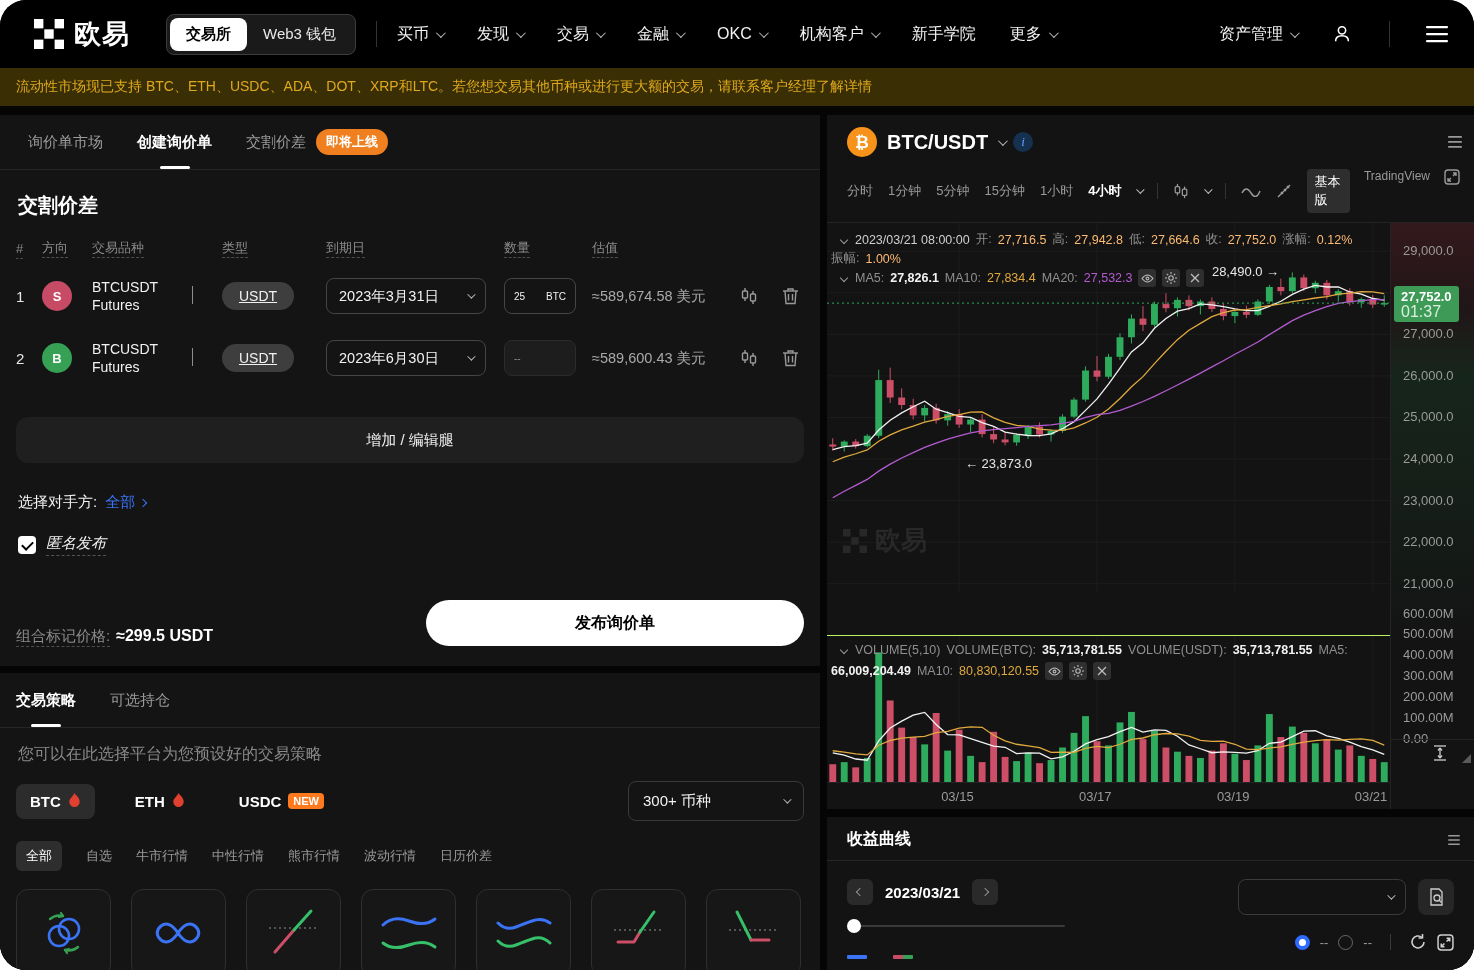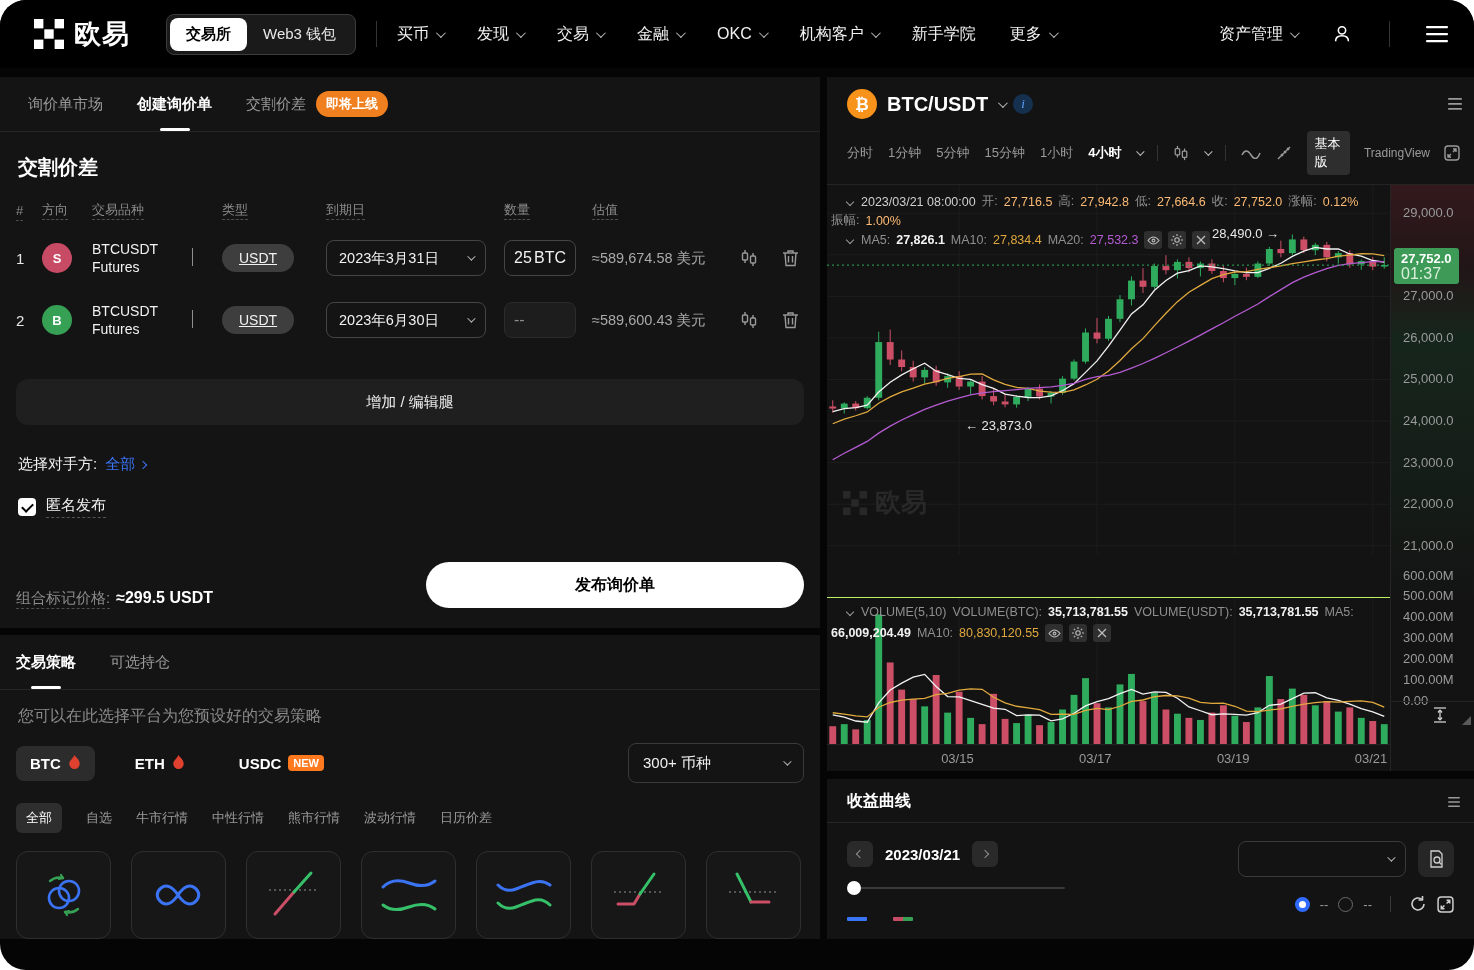--- a/index.html
+++ b/index.html
@@ -43,30 +43,30 @@
   .hd span{border-bottom:1px dashed #4d4d4d;padding-bottom:2px;}
   .leg-row{margin-bottom:12px;min-height:50px;}
   .leg-idx{color:#e8e8e8;font-size:15px;}
   .side-badge{width:30px;height:30px;border-radius:50%;display:flex;align-items:center;justify-content:center;color:#fff;font-size:13px;font-weight:bold;}
   .side-s{background:#c84b66;}
   .side-b{background:#36a054;}
   .instr{color:#f2f2f2;font-size:14px;line-height:18px;}
   .row-chev{width:7px;height:7px;border-right:1.6px solid #8f8f8f;border-top:1.6px solid #8f8f8f;transform:rotate(45deg);}
   .type-pill{background:#3e3e3e;color:#f2f2f2;font-size:14px;border-radius:16px;padding:6px 0;width:72px;text-align:center;text-decoration:underline;}
   .date-select{width:160px;height:36px;border:1px solid #454545;border-radius:8px;display:flex;align-items:center;justify-content:space-between;padding:0 12px;color:#f2f2f2;font-size:14.5px;cursor:pointer;}
-  .qty-box{width:72px;height:36px;border:1px solid #454545;border-radius:8px;display:flex;align-items:center;justify-content:space-between;padding:0 9px;color:#f2f2f2;font-size:16px;}
+  .qty-box{width:72px;height:36px;border:1px solid #454545;border-radius:8px;display:flex;align-items:center;justify-content:space-between;padding:0 9px;color:#f2f2f2;font-size:10px;}
   .qty-box.disabled{background:#1d1d1d;border-color:#2c2c2c;color:#8b8b8b;justify-content:flex-start;}
   .leg-value{color:#a9a9a9;font-size:14.5px;white-space:nowrap;}
   .row-icons{display:flex;gap:24px;justify-content:flex-end;padding-right:10px;}
   .icon-btn{cursor:pointer;display:flex;align-items:center;}
   .add-leg-btn{margin:22px 0 6px 0;width:100%;height:46px;background:#1f1f1f;border:none;border-radius:12px;color:#f0f0f0;font-size:15px;cursor:pointer;font-family:inherit;}
   .cp-row{display:flex;align-items:center;gap:8px;margin:24px 2px 0 2px;font-size:15px;color:#f2f2f2;}
   .cp-link{color:#3b73f5;cursor:pointer;display:flex;align-items:center;gap:5px;}
   .cp-link .chev{border-color:#3b73f5;transform:rotate(-45deg);}
-  .anon-row{display:flex;align-items:center;gap:10px;margin:22px 2px 0 2px;}
+  .anon-row{display:flex;align-items:center;gap:10px;margin:22px 2px 0 2px;font-style:italic;}
   .checkbox{width:18px;height:18px;background:#fff;border-radius:4px;position:relative;cursor:pointer;}
   .checkbox:after{content:"";position:absolute;left:5.5px;top:2.5px;width:5px;height:9px;border-right:2px solid #000;border-bottom:2px solid #000;transform:rotate(45deg);}
   .anon-label{color:#f2f2f2;font-size:15px;border-bottom:1px dashed #555;padding-bottom:2px;}
   .publish-row{display:flex;align-items:flex-end;justify-content:space-between;margin-top:44px;padding-bottom:20px;}
   .mark-price{font-size:15px;color:#8b8b8b;}
   .mark-price .lbl{border-bottom:1px dashed #4d4d4d;padding-bottom:2px;}
   .mark-price .val{color:#fff;font-weight:bold;font-size:16px;margin-left:6px;}
   .publish-btn{width:378px;height:46px;background:#fff;color:#000;font-size:16px;font-weight:bold;border:none;border-radius:23px;cursor:pointer;font-family:inherit;}
 
   
@@ -91,30 +91,30 @@
   .chart-head{display:flex;align-items:center;padding:12px 12px 8px 20px;}
   .pair-name{font-size:20px;font-weight:bold;color:#fff;margin:0 10px;}
   .info-dot{width:20px;height:20px;border-radius:50%;background:#16314f;color:#5da2ff;font-size:13px;font-style:italic;font-family:"Liberation Serif",serif;display:flex;align-items:center;justify-content:center;margin-left:8px;}
   .head-right{margin-left:auto;display:flex;align-items:center;}
   .toolbar{display:flex;align-items:center;gap:15px;padding:4px 14px 9px 20px;border-bottom:1px solid #242424;font-size:13px;color:#9a9a9a;}
   .tf{cursor:pointer;white-space:nowrap;}
   .tf.active{color:#fff;font-weight:bold;}
   .tb-div{width:1px;height:16px;background:#333;}
   .mode-basic{background:#2e2e2e;color:#fff;border-radius:4px;padding:4px 8px;cursor:pointer;}
   .mode-tv{color:#9a9a9a;font-size:12px;cursor:pointer;}
-  .tb-right{margin-left:auto;display:flex;align-items:center;gap:14px;}
+  .tb-right{margin-left:auto;display:flex;align-items:flex-start;gap:14px;}
 
   .chart-body{display:flex;}
   .plot-col{width:563px;position:relative;}
   .axis-col{width:84px;position:relative;border-left:1px solid #242424;
      background:linear-gradient(180deg,rgba(135,40,52,.28) 0%,rgba(135,40,52,.12) 14%,rgba(34,110,60,.20) 26%,rgba(34,110,60,.10) 52%,rgba(0,0,0,0) 72%);}
   .price-pane{height:369px;position:relative;}
   .vol-pane{height:147px;position:relative;border-top:1px solid #bef264;margin-top:43px;}
   .xaxis-row{height:27px;position:relative;border-top:1px solid #242424;color:#9a9a9a;font-size:13px;}
-  .overlay-line{position:absolute;left:20px;display:flex;align-items:center;gap:6px;font-size:12.5px;color:#8f8f8f;white-space:nowrap;z-index:3;}
+  .overlay-line{position:absolute;left:14px;display:flex;align-items:center;gap:6px;font-size:12.5px;color:#8f8f8f;white-space:nowrap;z-index:3;}
   .ov-grey{color:#8f8f8f;} .ov-light{color:#cfcfcf;} .ov-green{color:#fdba74;}
   .ov-white{color:#f2f2f2;font-weight:bold;} .ov-yellow{color:#e0a93e;} .ov-purple{color:#b45bd2;}
   .mini-box{width:18px;height:18px;background:#2f2f2f;border-radius:3px;display:flex;align-items:center;justify-content:center;cursor:pointer;}
   .collapse-chev{width:6px;height:6px;border-right:1.4px solid #9a9a9a;border-bottom:1.4px solid #9a9a9a;transform:rotate(45deg);margin-right:2px;}
   .ann{position:absolute;font-size:13px;color:#e8e8e8;z-index:3;white-space:nowrap;}
   .axis-label{position:absolute;left:12px;font-size:13px;color:#9a9a9a;white-space:nowrap;}
   .x-label{position:absolute;top:6px;font-size:13px;color:#9a9a9a;}
   .price-tag{position:absolute;left:3px;z-index:4;background:#3d9b57;border-radius:3px;padding:3px 7px;line-height:15px;}
   .price-tag .p{color:#fff;font-size:13px;font-weight:bold;}
   .price-tag .t{color:#d9efdc;font-size:16px;}
@@ -220,20 +220,23 @@
       <span class="icon-btn">
         <svg width="22" height="18" viewBox="0 0 22 18">
             <rect y="1" width="22" height="2.2" rx="1" fill="#fff"></rect>
             <rect y="8" width="22" height="2.2" rx="1" fill="#fff"></rect>
             <rect y="15" width="22" height="2.2" rx="1" fill="#fff"></rect>
           </svg>
       </span>
     </div>
   </div>
 
+  <div class="banner">
+    <span>流动性市场现已支持 BTC、ETH、USDC、ADA、DOT、XRP和LTC。若您想交易其他币种或进行更大额的交易，请联系客户经理了解详情</span>
+  </div>
 
   <div class="main">
 
     <div class="left-col">
       <div class="panel">
         <div class="tabs-row">
           <div class="tab">
               <span>询价单市场</span>
             </div>
           <div class="tab active">

